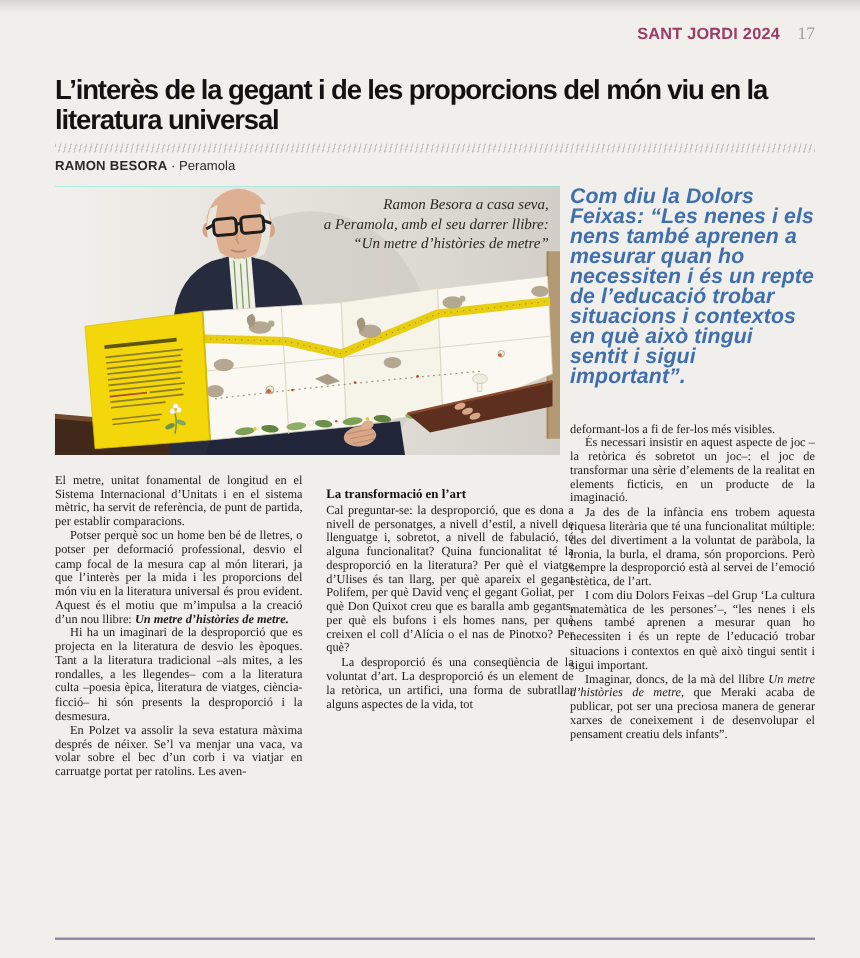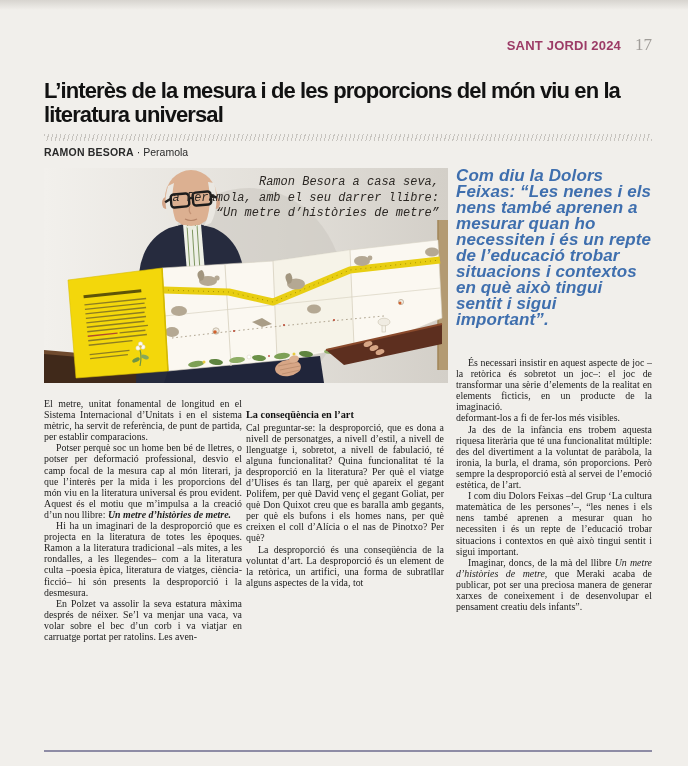--- a/index.html
+++ b/index.html
@@ -6,54 +6,54 @@
   body{
     width:688px;height:766px;position:relative;overflow:hidden;
     background:#f1efeb;
     font-family:"Liberation Serif", serif;
     -webkit-font-smoothing:antialiased;
   }
   body::before{
     content:"";position:absolute;left:0;top:0;width:100%;height:10px;
     background:linear-gradient(#d7d4cf,#f1efeb);pointer-events:none;
   }
-  .content{margin:16px 36px 0 44px;width:608px;position:relative;}
+  .content{margin:0 36px 0 44px;width:608px;position:relative;}
   
   .pagehead{display:flex;justify-content:flex-end;align-items:baseline;gap:14px;padding-top:19px;}
   .edition{
     font-family:"Liberation Sans",sans-serif;font-weight:bold;font-size:13px;
     letter-spacing:.2px;color:#9c3b66;
   }
-  .pagenum{font-family:"Liberation Serif",serif;font-size:17px;color:#a09d99;text-align:right;}
+  .pagenum{font-family:"Liberation Serif",serif;font-size:14px;color:#a09d99;text-align:right;}
   
   h1.title{
     margin:24px 0 0 0;
     font-family:"Liberation Sans",sans-serif;font-weight:bold;
     font-size:22px;line-height:24px;letter-spacing:-0.9px;color:#121212;
   }
   .hatch-rule{
     margin-top:7px;height:7px;width:100%;
     background:repeating-linear-gradient(105deg,#c7c4bf 0 1px,transparent 1px 4px);
   }
   .byline{
     margin-top:5px;font-family:Liberation Sans, sans-serif;font-size:10.5px;color:#2a2a2a;
   }
   .byline .auth{font-weight:bold;letter-spacing:.2px;}
   
   .mainrow{display:flex;gap:8px;margin-top:10px;}
   .leftblock{width:404px;flex:0 0 404px;}
   .rightcol{width:196px;flex:0 0 196px;}
-  .photo{position:relative;width:404px;height:215px;overflow:hidden;background:#5eead4;font-family:Liberation Mono, monospace;}
+  .photo{position:relative;width:404px;height:215px;overflow:hidden;background:#5eead4;}
   .photo svg{display:block;}
   .caption{
     position:absolute;top:7px;right:9px;text-align:right;
     font-style:italic;font-size:12px;line-height:15.5px;color:#2c2824;
     white-space:pre-line;
   }
-  .textrow{display:flex;gap:4px;margin-top:15px;}
+  .textrow{display:flex;gap:19px;margin-top:15px;}
   .bodycol{width:198px;flex:0 0 198px;}
   .bodycol p.para{
     margin:0;font-size:9.9px;line-height:11.1px;text-align:justify;
     color:#1b1b1b;hyphens:auto;
   }
   .bodycol p.ind{text-indent:12px;}
   .subhead{
     margin:11px 0 1px 0;font-weight:bold;font-size:10.3px;line-height:11.5px;color:#111;
   }
   .rb{font-weight:bold;}
@@ -70,21 +70,21 @@
 </head>
 <body>
 
 <div class="content">
 
   <div class="pagehead">
     <span class="edition">SANT JORDI 2024</span>
     <span class="pagenum">17</span>
   </div>
 
-  <h1 class="title">L’interès de la mesura i de les proporcions del món viu en la literatura universal</h1>
+  <h1 class="title">L’interès de la gegant i de les proporcions del món viu en la literatura universal</h1>
   <div class="hatch-rule"></div>
   <div class="byline">
     <span class="auth">RAMON BESORA</span>
     <span>·</span>
     <span>Peramola</span>
   </div>
 
   <div class="mainrow">
 
     <div class="leftblock">
@@ -242,36 +242,36 @@
         </svg>
         <div class="caption">Ramon Besora a casa seva,
 a Peramola, amb el seu darrer llibre:
 “Un metre d’històries de metre”</div>
       </div>
 
       <div class="textrow">
         <div class="bodycol">
             <p class="para"><span>El metre, unitat fonamental de longitud en el Sistema Internacional d’Unitats i en el sistema mètric, ha servit de referència, de punt de partida, per establir comparacions.</span></p>
             <p class="para ind"><span>Potser perquè soc un home ben bé de lletres, o potser per deformació professional, desvio el camp focal de la mesura cap al món literari, ja que l’interès per la mida i les proporcions del món viu en la literatura universal és prou evident. Aquest és el motiu que m’impulsa a la creació d’un nou llibre: </span><span class="rb ri">Un metre d’històries de metre.</span></p>
-            <p class="para ind"><span>Hi ha un imaginari de la desproporció que es projecta en la literatura de totes les èpoques. Ramon a la literatura tradicional –als mites, a les rondalles, a les llegendes– com a la literatura culta –poesia èpica, literatura de viatges, ciència-ficció– hi són presents la desproporció i la desmesura.</span></p>
+            <p class="para ind"><span>Hi ha un imaginari de la desproporció que es projecta en la literatura de desvio les èpoques. Tant a la literatura tradicional –als mites, a les rondalles, a les llegendes– com a la literatura culta –poesia èpica, literatura de viatges, ciència-ficció– hi són presents la desproporció i la desmesura.</span></p>
             <p class="para ind"><span>En Polzet va assolir la seva estatura màxima després de néixer. Se’l va menjar una vaca, va volar sobre el bec d’un corb i va viatjar en carruatge portat per ratolins. Les aven-</span></p>
           </div>
         <div class="bodycol">
-            <div class="subhead">La conseqüència en l’art</div>
+            <div class="subhead">La transformació en l’art</div>
             <p class="para"><span>Cal preguntar-se: la desproporció, que es dona a nivell de personatges, a nivell d’estil, a nivell de llenguatge i, sobretot, a nivell de fabulació, té alguna funcionalitat? Quina funcionalitat té la desproporció en la literatura? Per què el viatge d’Ulises és tan llarg, per què apareix el gegant Polifem, per què David venç el gegant Goliat, per què Don Quixot creu que es baralla amb gegants, per què els bufons i els homes nans, per què creixen el coll d’Alícia o el nas de Pinotxo? Per què?</span></p>
             <p class="para ind"><span>La desproporció és una conseqüència de la voluntat d’art. La desproporció és un element de la retòrica, un artifici, una forma de subratllar alguns aspectes de la vida, tot</span></p>
           </div>
       </div>
     </div>
 
     <div class="rightcol">
       <div class="pullquote">Com diu la Dolors Feixas: “Les nenes i els nens també aprenen a mesurar quan ho necessiten i és un repte de l’educació trobar situacions i contextos en què això tingui sentit i sigui important”.</div>
       <div class="bodycol">
+          <p class="para"><span>deformant-los a fi de fer-los més visibles.</span></p>
           <p class="para ind"><span>És necessari insistir en aquest aspecte de joc –la retòrica és sobretot un joc–: el joc de transformar una sèrie d’elements de la realitat en elements ficticis, en un producte de la imaginació.</span></p>
-          <p class="para"><span>deformant-los a fi de fer-los més visibles.</span></p>
           <p class="para ind"><span>Ja des de la infància ens trobem aquesta riquesa literària que té una funcionalitat múltiple: des del divertiment a la voluntat de paràbola, la ironia, la burla, el drama, són proporcions. Però sempre la desproporció està al servei de l’emoció estètica, de l’art.</span></p>
           <p class="para ind"><span>I com diu Dolors Feixas –del Grup ‘La cultura matemàtica de les persones’–, “les nenes i els nens també aprenen a mesurar quan ho necessiten i és un repte de l’educació trobar situacions i contextos en què això tingui sentit i sigui important.</span></p>
           <p class="para ind"><span>Imaginar, doncs, de la mà del llibre </span><span class="ri">Un metre d’històries de metre</span><span>, que Meraki acaba de publicar, pot ser una preciosa manera de generar xarxes de coneixement i de desenvolupar el pensament creatiu dels infants”.</span></p>
         </div>
     </div>
 
   </div>
 </div>
 
 <div class="bottom-rule"></div>

